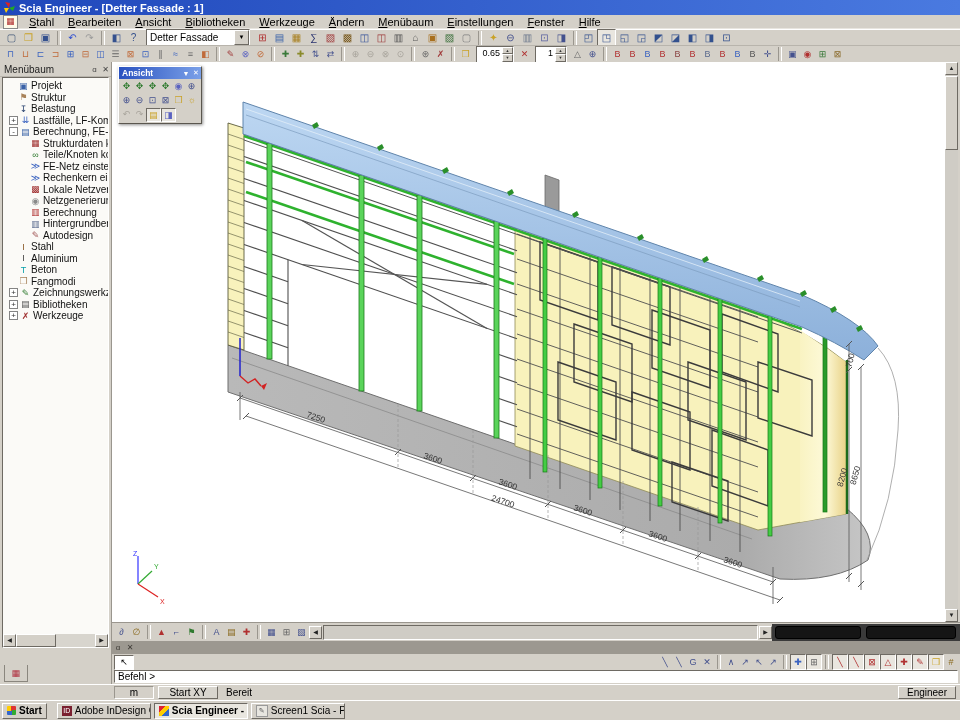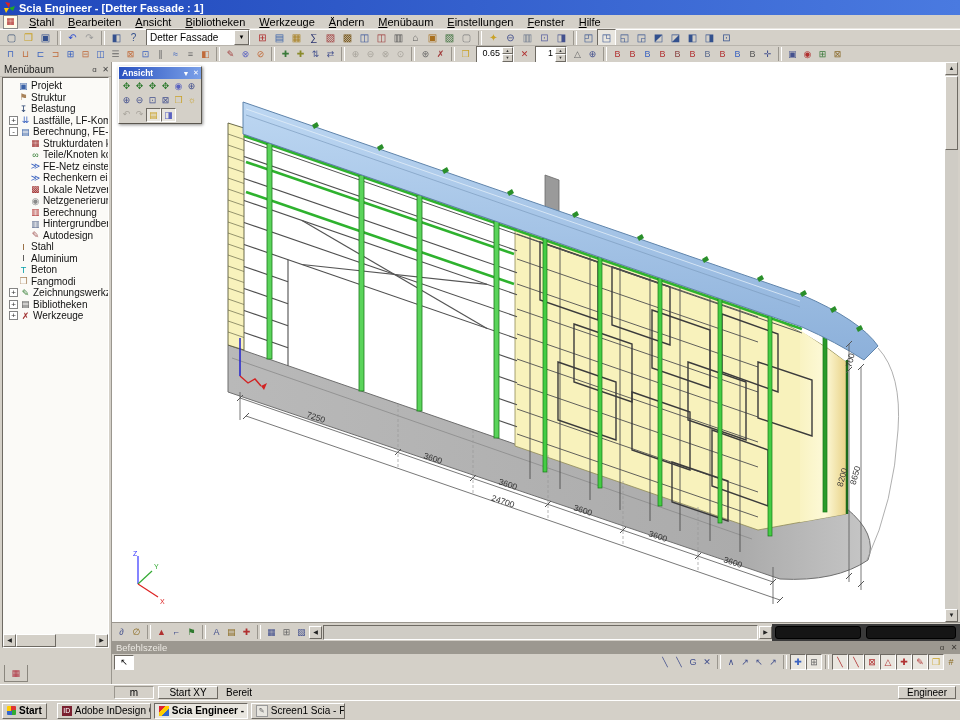--- a/index.html
+++ b/index.html
@@ -654,21 +654,20 @@
     <span class="scr-btn">◀</span>
     <div id="b-track"></div>
     <span class="scr-btn">▶</span>
     <div id="b-dark">
       <span class="b-dthumb" style="width:84px"></span>
       <span class="b-dthumb" style="width:88px"></span>
     </div>
   </div>
 
   <div id="cmdcaption">
-    <span class="cct">Befehlszeile</span>
     <span class="ccb">ɑ</span>
     <span class="ccb">✕</span>
   </div>
 
   <div id="cmdarea">
     <span id="cursorbox">↖</span>
     <div id="snap-icons">
         <span class="tb-btn" style="color: rgb(68, 81, 142);">╲</span>
         <span class="tb-btn" style="color: rgb(68, 81, 142);">╲</span>
         <span class="tb-btn" style="color: rgb(68, 81, 142);">G</span>
@@ -686,20 +685,21 @@
         <span class="tb-btn pressed" style="color: rgb(176, 48, 48);">╲</span>
         <span class="tb-btn pressed" style="color: rgb(176, 48, 48);">⊠</span>
         <span class="tb-btn pressed" style="color: rgb(176, 48, 48);">△</span>
         <span class="tb-btn pressed" style="color: rgb(176, 48, 48);">✚</span>
         <span class="tb-btn pressed" style="color: rgb(176, 48, 48);">✎</span>
         <span class="tb-btn pressed" style="color: rgb(201, 162, 39);">❒</span>
         <span class="tb-btn" style="color: rgb(138, 106, 31);">#</span>
       </div>
   </div>
 
+  <div id="cmdinput">Befehl &gt;</div>
 
   <div id="statusbar">
     <span id="sb-sp"></span>
     <span id="sb-unit" class="sb-cell">m</span>
     <span id="sb-plane" class="sb-cell">Start XY</span>
     <span id="sb-status">Bereit</span>
     <span id="sb-snap" class="sb-cell">Engineer</span>
   </div>
 
   <div id="taskbar">

